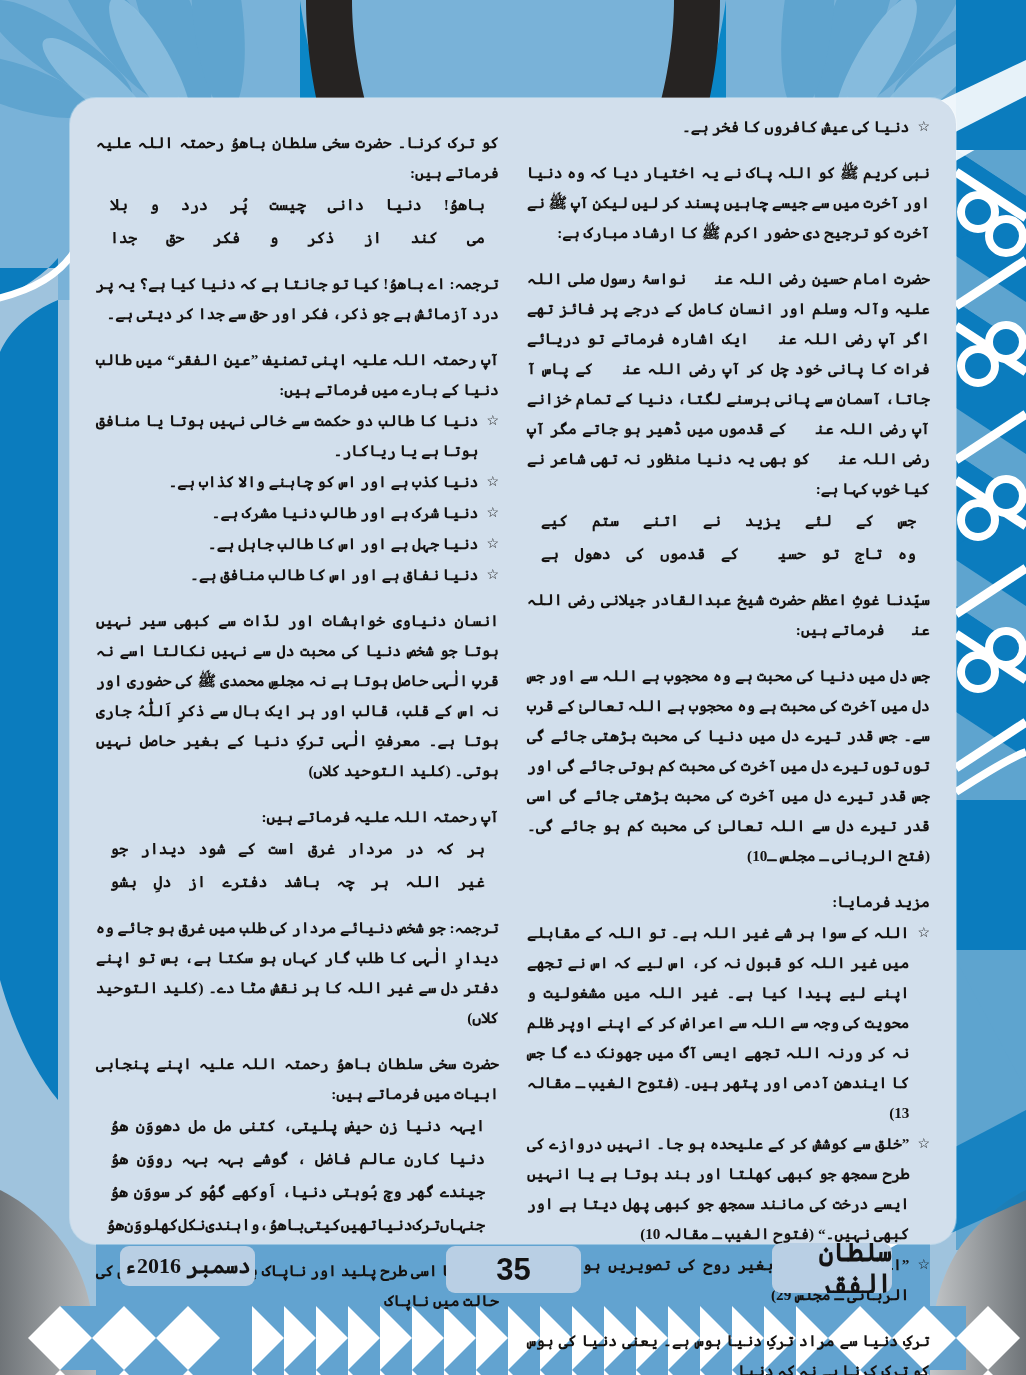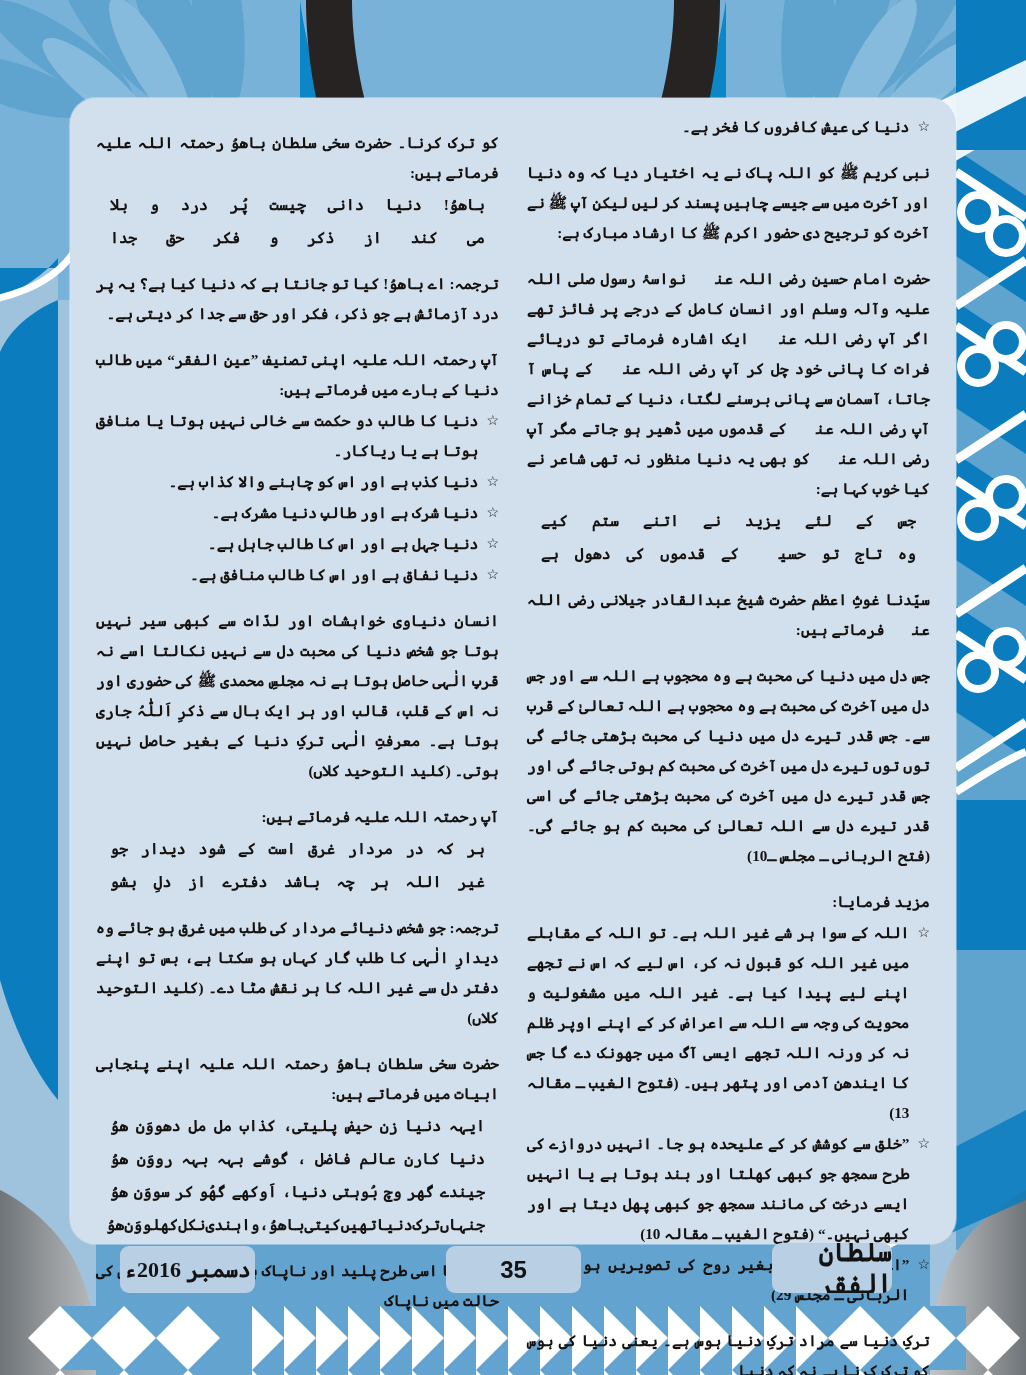--- a/index.html
+++ b/index.html
@@ -59,24 +59,24 @@
     font-size:15.4px;line-height:31px;font-weight:600;
     display:flex;flex-direction:row;justify-content:space-between;
     padding:0 14px;margin-bottom:2px;
   }
   .verse span{white-space:nowrap;}
   .badge{
     position:absolute;background:#b9cfe4;border-radius:9px;
     display:flex;align-items:center;justify-content:center;
     z-index:8;color:#131313;
   }
-  .badge-date{left:120px;top:1246px;width:135px;height:47px;
+  .badge-date{left:120px;top:1246px;width:135px;height:40px;
     font-size:22px;font-weight:700;}
   .badge-page{left:446px;top:1246px;width:135px;height:47px;
-    font-size:24px;font-weight:700;font-family:"Liberation Sans",sans-serif;}
+    font-size:31px;font-weight:700;font-family:"Liberation Sans",sans-serif;}
   .badge-logo{left:772px;top:1243px;width:120px;height:50px;
     font-size:25px;font-weight:700;overflow:hidden;}
   .logo-txt{transform:scaleY(1.15);letter-spacing:-1px;}
 </style>
 </head>
 <body>
 
 <div class="page-bg">
   <svg class="bg-svg" viewBox="0 0 1026 1375" xmlns="http://www.w3.org/2000/svg">
     <defs>
@@ -378,21 +378,21 @@
           <span>بشو</span>
         </div>
         <p class="p">ترجمہ: جو شخص دنیائے مردار کی طلب میں غرق ہو جائے وہ دیدارِ الٰہی کا طلب گار کہاں ہو سکتا ہے، بس تو اپنے دفتر دل سے غیر اللہ کا ہر نقش مٹا دے۔ (کلید التوحید کلاں)</p>
         <p class="p">حضرت سخی سلطان باھوُ رحمتہ اللہ علیہ اپنے پنجابی ابیات میں فرماتے ہیں:</p>
         <div class="verse">
           <span>ایہہ</span>
           <span>دنیا</span>
           <span>زن</span>
           <span>حیض</span>
           <span>پلیتی،</span>
-          <span>کذاب</span>
+          <span>کتنی</span>
           <span>مل</span>
           <span>مل</span>
           <span>دھووَن</span>
           <span>ھوُ</span>
         </div>
         <div class="verse">
           <span>دنیا</span>
           <span>کارن</span>
           <span>عالم</span>
           <span>فاضل</span>

